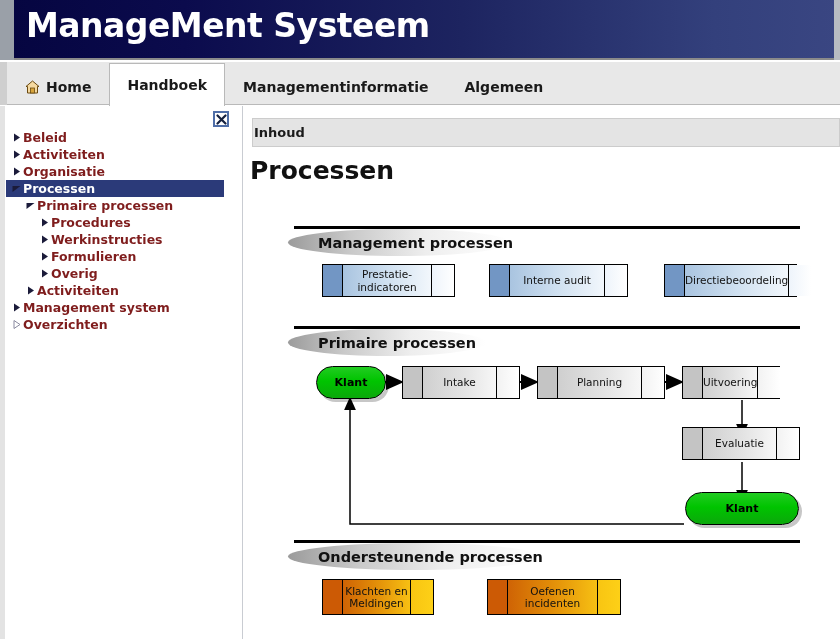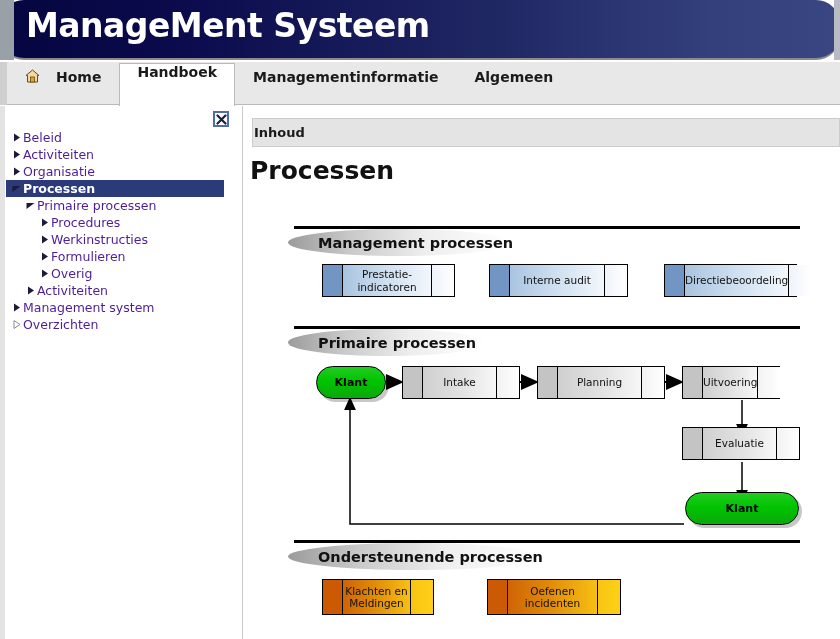--- a/index.html
+++ b/index.html
@@ -9,21 +9,20 @@
     background: #ffffff;
     overflow: hidden;
   }
   #app { position: relative; width: 840px; height: 639px; background:#ffffff; }
 
   
   .titlebar {
     position: absolute; left: 0; top: 0; width: 840px; height: 60px;
     background: linear-gradient(to right, #050540 0%, #0b0b4d 22%, #1d2460 55%, #33407c 85%, #3a4682 100%);
     border-bottom: 2px solid #8a8a8a;
-    border-radius: 24px;
   }
   .titlebar .edge-l {
     position:absolute; left:0; top:0; width:14px; height:60px;
     background:#9aa0a8;
   }
   .titlebar .edge-r {
     position:absolute; right:0; top:0; width:6px; height:60px;
     background:#b8bcc2;
   }
   .app-title {
@@ -39,21 +38,21 @@
   .tabbar {
     position: absolute; left: 0; top: 62px; width: 840px; height: 43px;
     background: #e8e8e8;
     border-bottom: 1px solid #b9b9b9;
   }
   .tabbar .side {
     position:absolute; left:0; top:0; width:7px; height:43px; background:#cfcfcf;
   }
   .tabs { position: absolute; left: 7px; top: 0; height: 43px; display: flex; align-items: flex-end; }
   .tab {
-    height: 36px; display: flex; align-items: flex-start; gap: 16px;
+    height: 36px; display: flex; align-items: center; gap: 6px;
     padding: 0 17px;
     font-size: 14px; font-weight: bold; color: #1a1a1a;
     white-space: nowrap; cursor: pointer;
     border-left: 1px solid transparent; border-right: 1px solid transparent;
   }
   .tab.active {
     background: #ffffff;
     border-left: 1px solid #b9b9b9;
     border-right: 1px solid #b9b9b9;
     border-top: 1px solid #b9b9b9;
@@ -77,21 +76,21 @@
     width: 16px; height: 16px;
     border: 2px solid #4f6ea8;
     background: #ffffff;
     display: flex; align-items: center; justify-content: center;
     cursor: pointer;
   }
   .close-btn svg { display:block; }
   .tree { position: absolute; left: 6px; top: 23px; width: 232px; }
   .tree-row {
     display: flex; align-items: center; height: 17px;
-    font-size: 12.5px; color: #4c1d95; white-space: nowrap; cursor: pointer;
+    font-size: 12.5px; color: #7f1d1d; white-space: nowrap; cursor: pointer; font-weight: bold;
   }
   .tree-row .arrow {
     width: 13px; flex: 0 0 13px; display:flex; align-items:center; justify-content:center;
   }
   .tree-row.selected {
     background: #2b3a79; color: #ffffff; font-weight: bold; width: 218px;
   }
   .tree-row.selected .arrow svg polygon { fill: #1b1b3a; }
   .lv0 { padding-left: 4px; }
   .lv1 { padding-left: 18px; }

